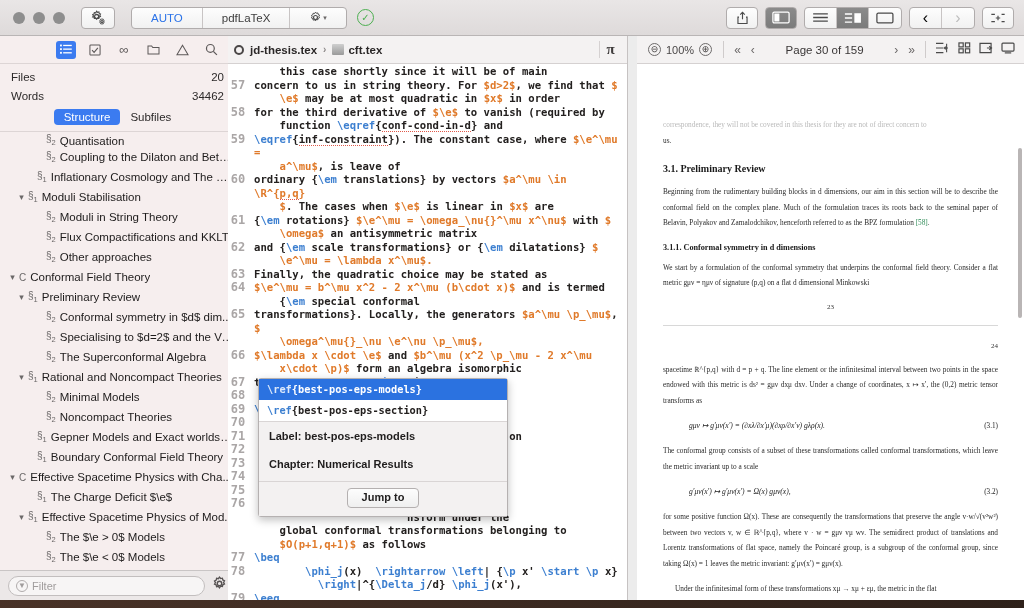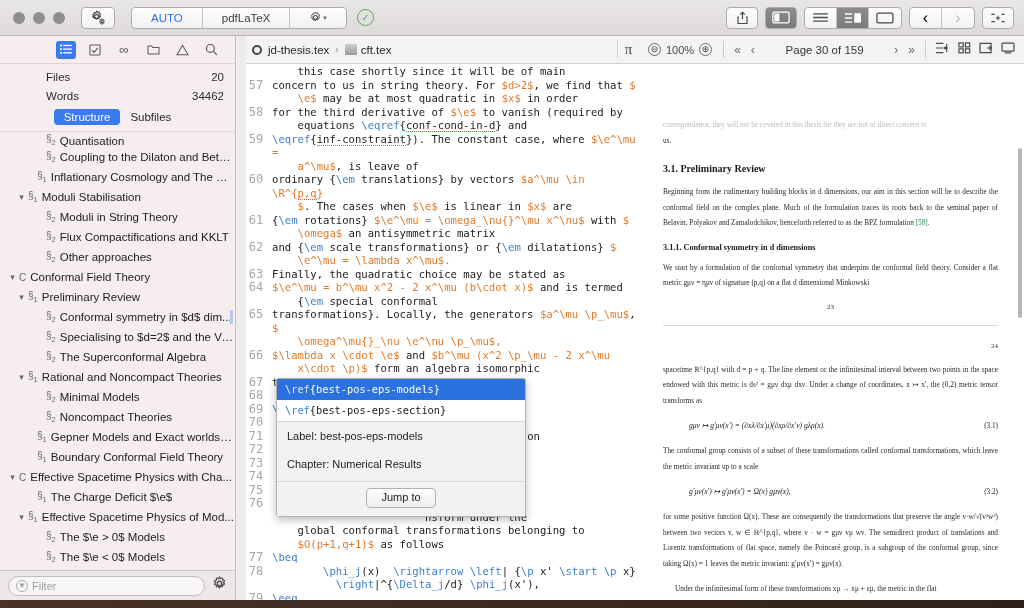--- a/index.html
+++ b/index.html
@@ -120,23 +120,24 @@
     flex: 1; height: 20px; border: 1px solid #c2bebe; border-radius: 10px;
     background: #f7f5f5; display: flex; align-items: center; padding: 0 7px;
     font-size: 11px; color: #a09c9c; gap: 4px;
   }
   .filter-input .fi { width: 12px; height: 12px; border-radius: 50%;
     border: 1px solid #b0acac; color: #a09c9c; font-size: 8px;
     display: flex; align-items: center; justify-content: center; }
 
   
   .editor {
-    position: absolute; left: 246px; top: 36px; width: 400px; height: 564px;
+    position: absolute; left: 228px; top: 36px; width: 400px; height: 564px;
     background: #fff; display: flex; flex-direction: column;
     border-right: 1px solid #c6c2c2;
+    font-weight: bold;
   }
   .ed-head {
     height: 28px; background: #f4f2f2; border-bottom: 1px solid #d5d1d1;
     display: flex; align-items: center; padding: 0 6px; font-size: 11.5px; color: #2a2727;
   }
   .dot-ic { width: 10px; height: 10px; border-radius: 50%;
     border: 2px solid #4a4747; margin-right: 6px; }
   .crumb-sep { margin: 0 6px; color: #8d8989; font-size: 10px; }
   .mini-ic { width: 12px; height: 11px; margin-right: 4px;
     background: linear-gradient(180deg,#cfcfcf,#9a9a9a); border-radius: 1px; }
@@ -349,21 +350,21 @@
         </svg>
       </div>
       <div class="si">
         <svg width="13" height="13" viewBox="0 0 14 14">
           <circle cx="5.8" cy="5.8" r="4.2" fill="none" stroke="#5c5858" stroke-width="1.3"></circle>
           <path d="M9 9l3.8 3.8" stroke="#5c5858" stroke-width="1.4"></path>
         </svg>
       </div>
     </div>
 
-    <div style="padding-top:3px;padding-left:35px;">
+    <div style="padding-top:3px;">
       <div class="stat-row">
         <span>Files</span>
         <span>20</span>
       </div>
       <div class="stat-row">
         <span>Words</span>
         <span>34462</span>
       </div>
     </div>
 
@@ -548,21 +549,21 @@
         <div class="cline">
           <span class="gut"></span>
           <span class="ctext"><span class="m">    \e$</span><span> may be at most quadratic in </span><span class="m">$x$</span><span> in order</span></span>
         </div>
         <div class="cline">
           <span class="gut">58</span>
           <span class="ctext"><span>for the third derivative of </span><span class="m">$\e$</span><span> to vanish (required by</span></span>
         </div>
         <div class="cline">
           <span class="gut"></span>
-          <span class="ctext"><span>    equations </span><span class="k">\eqref</span><span>{</span><span class="sq">conf-cond-in-d</span><span>} and</span></span>
+          <span class="ctext"><span>    function </span><span class="k">\eqref</span><span>{</span><span class="sq">conf-cond-in-d</span><span>} and</span></span>
         </div>
         <div class="cline">
           <span class="gut">59</span>
           <span class="ctext"><span class="k">\eqref</span><span>{</span><span class="sq">inf-constraint</span><span>}). The constant case, where </span><span class="m">$\e^\mu =</span></span>
         </div>
         <div class="cline">
           <span class="gut"></span>
           <span class="ctext"><span class="m">    a^\mu$</span><span>, is leave of</span></span>
         </div>
         <div class="cline">

